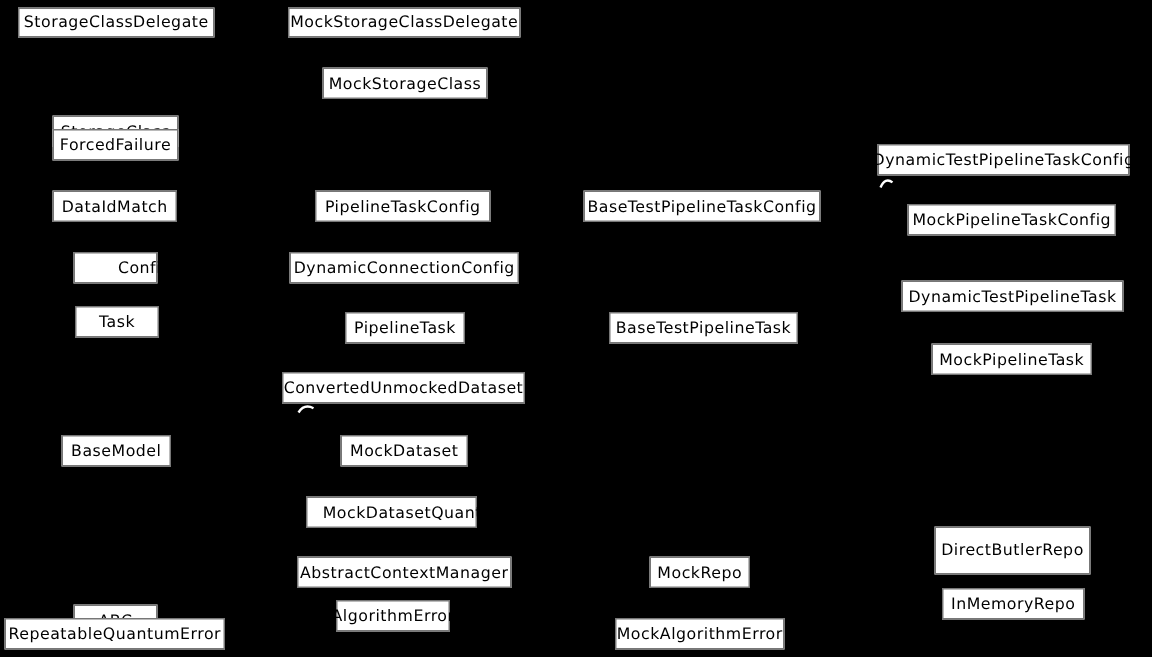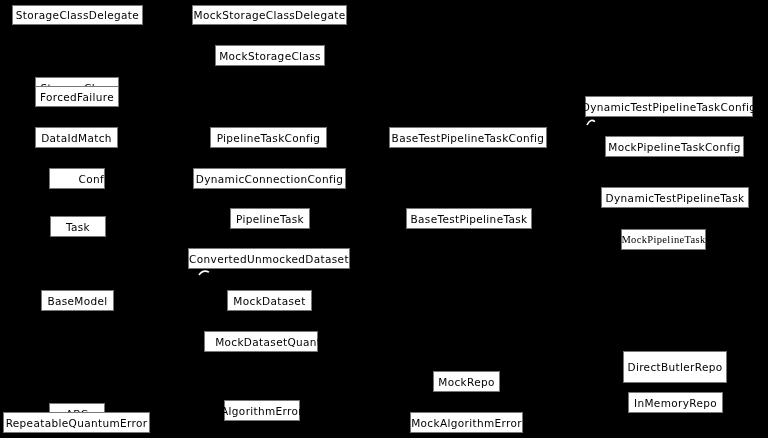--- a/index.html
+++ b/index.html
@@ -75,49 +75,52 @@
     </div>
     <div class="node" style="left: 49px; top: 168px; width: 56px; height: 21px; padding-left: 39px;">
       <span>Config</span>
     </div>
     <div class="node" style="left: 193px; top: 168px; width: 153px; height: 21px;">
       <span>DynamicConnectionConfig</span>
     </div>
     <div class="node" style="left: 601px; top: 187px; width: 148px; height: 21px;">
       <span>DynamicTestPipelineTask</span>
     </div>
-    <div class="node" style="left: 50px; top: 216px; width: 56px; height: 21px;">
+    <div class="node" style="left: 50px; top: 204px; width: 56px; height: 21px;">
       <span>Task</span>
     </div>
     <div class="node" style="left: 230px; top: 208px; width: 80px; height: 21px;">
       <span>PipelineTask</span>
     </div>
     <div class="node" style="left: 406px; top: 208px; width: 126px; height: 21px;">
       <span>BaseTestPipelineTask</span>
     </div>
-    <div class="node" style="left: 621px; top: 229px; width: 85px; height: 21px; font-family: Liberation Serif, serif;">
+    <div class="node" style="left: 621px; top: 229px; width: 107px; height: 21px;">
       <span>MockPipelineTask</span>
     </div>
     <div class="node" style="left: 188px; top: 248px; width: 162px; height: 21px;">
       <span>ConvertedUnmockedDataset</span>
     </div>
     <div class="node" style="left: 41px; top: 290px; width: 73px; height: 21px;">
       <span>BaseModel</span>
     </div>
     <div class="node" style="left: 227px; top: 290px; width: 85px; height: 21px;">
       <span>MockDataset</span>
     </div>
     <div class="node" style="left: 204px; top: 331px; width: 114px; height: 21px; padding-left: 32px;">
       <span>MockDatasetQuantum</span>
     </div>
     <div class="node" style="left: 623px; top: 351px; width: 104px; height: 32px;">
       <span>DirectButlerRepo</span>
     </div>
     <div class="node" style="left: 49px; top: 371px; width: 56px; height: 21px; margin-top: 32px;">
       <span>ABC</span>
+    </div>
+    <div class="node" style="left: 198px; top: 371px; width: 143px; height: 21px;">
+      <span>AbstractContextManager</span>
     </div>
     <div class="node" style="left: 433px; top: 371px; width: 67px; height: 21px;">
       <span>MockRepo</span>
     </div>
     <div class="node" style="left: 628px; top: 392px; width: 95px; height: 21px;">
       <span>InMemoryRepo</span>
     </div>
     <div class="node" style="left: 3px; top: 412px; width: 147px; height: 21px;">
       <span>RepeatableQuantumError</span>
     </div>

